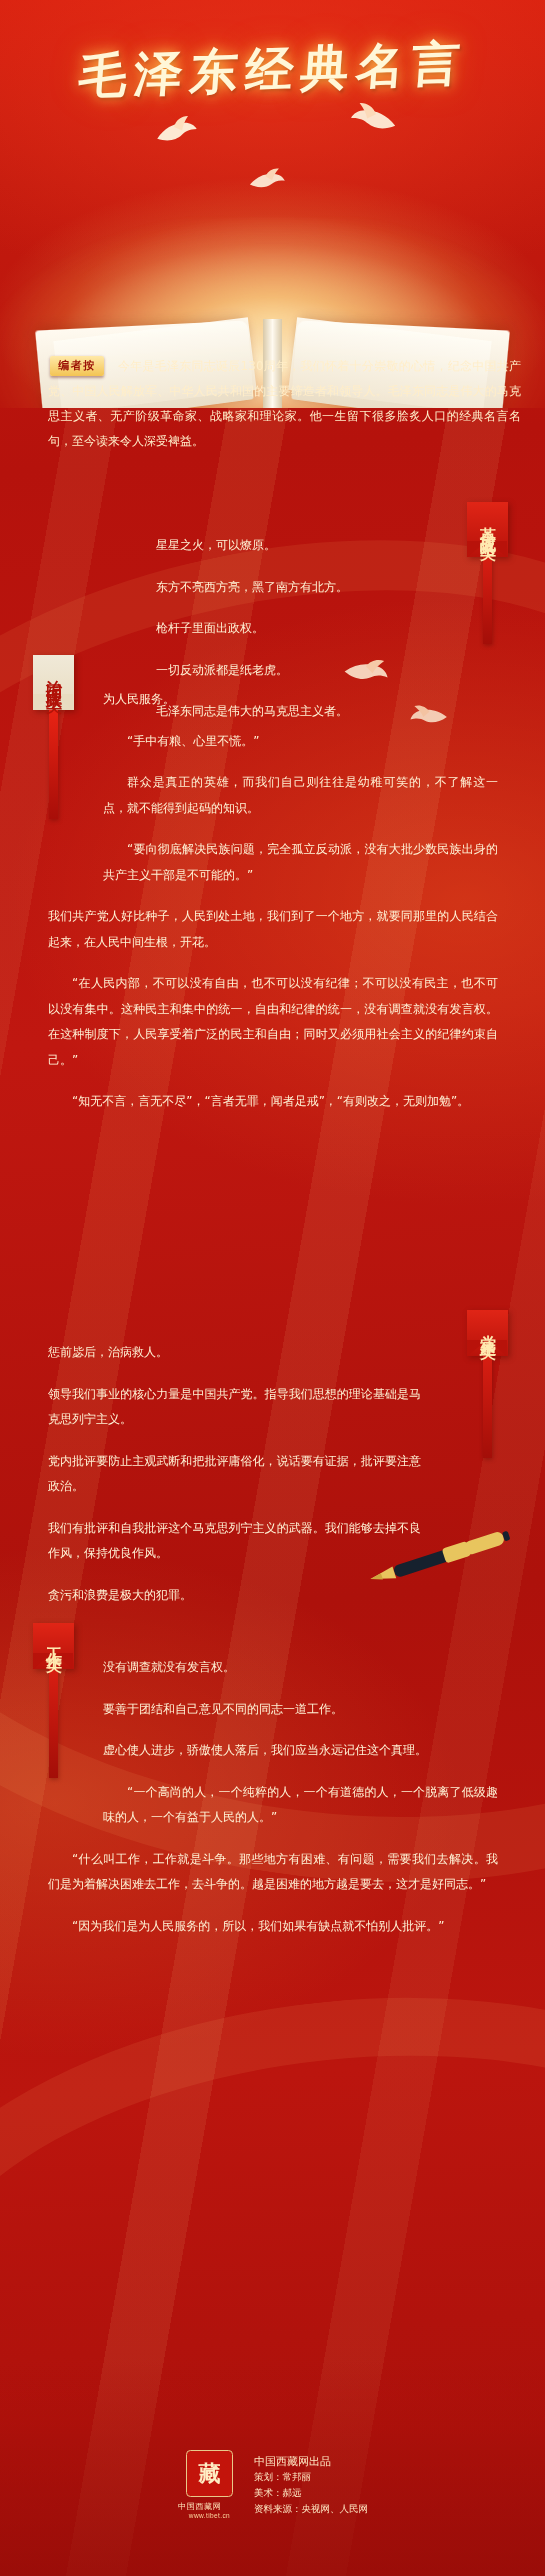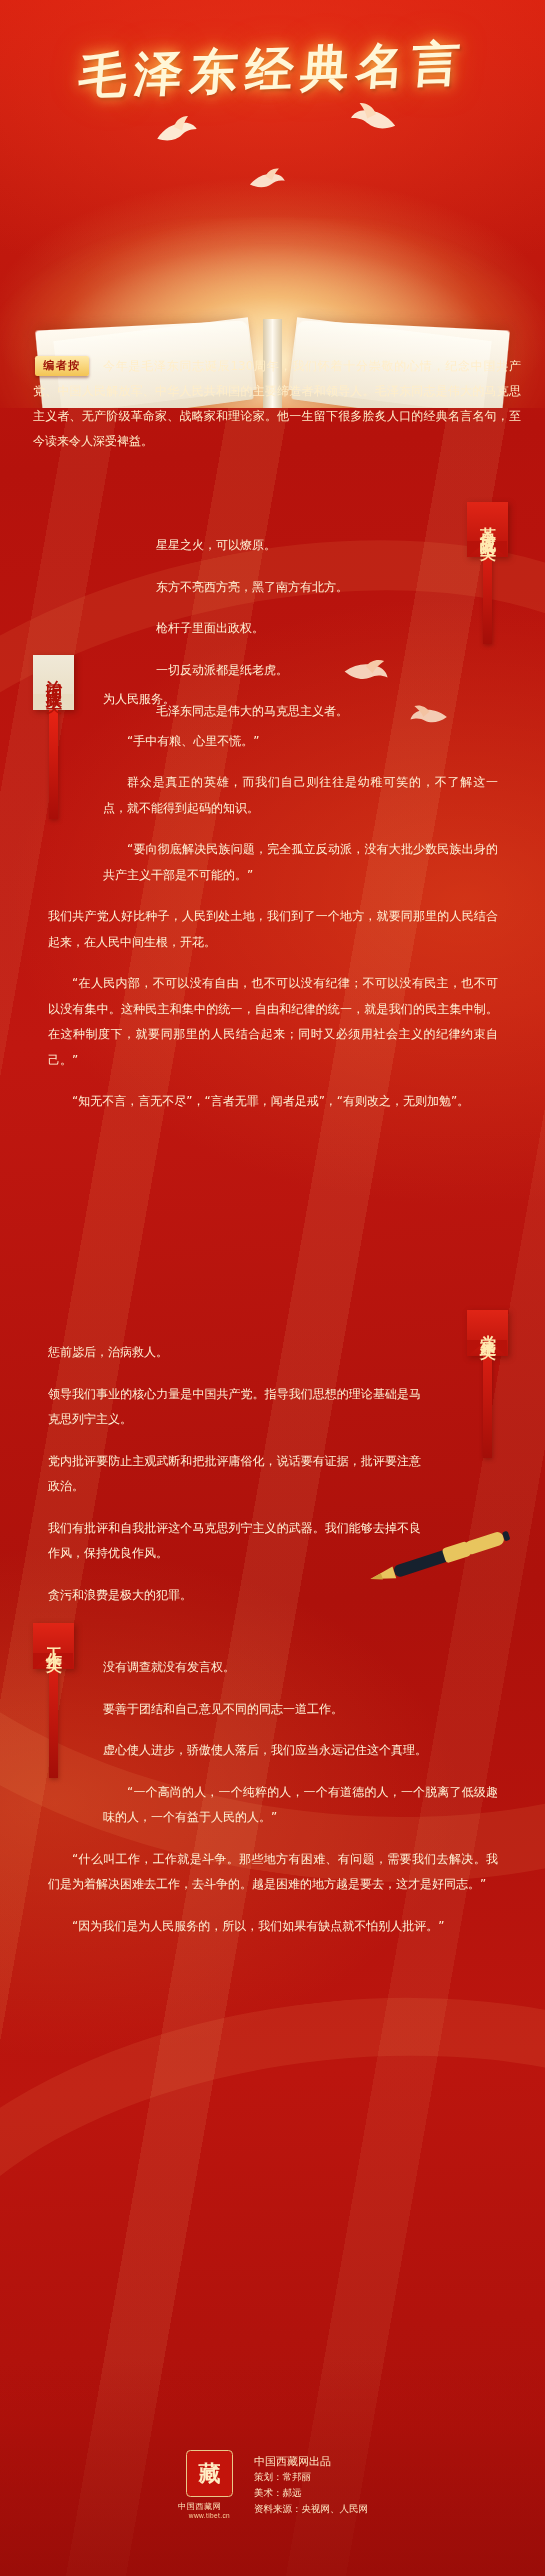--- a/index.html
+++ b/index.html
@@ -274,21 +274,21 @@
 
     <div class="book">
       <div class="page-l"></div>
       <div class="page-r"></div>
       <div class="page-l2"></div>
       <div class="page-r2"></div>
       <div class="spine"></div>
     </div>
   </div>
 
-  <div style="position:absolute;left:8px;right:0;top:354px;">
+  <div style="position:absolute;left:0;right:0;top:354px;padding-left:23px;">
     <div class="editor">
       <div class="editor-tag">编者按</div>
       <div class="editor-body">今年是毛泽东同志诞辰130周年，我们怀着十分崇敬的心情，纪念中国共产党、中国人民解放军、中华人民共和国的主要缔造者和领导人。毛泽东同志是伟大的马克思主义者、无产阶级革命家、战略家和理论家。他一生留下很多脍炙人口的经典名言名句，至今读来令人深受裨益。</div>
     </div>
   </div>
 
   <div class="banner red" style="right:38px;top:502px;">
     <div class="flag"><span class="label">革命战略类</span></div>
     <div class="ribbon-tail"></div>
   </div>
@@ -321,21 +321,21 @@
 
   <div style="position:absolute;left:0;right:0;top:671px;">
     <div class="block" style="margin:0 32px 0 87px;">
       <p>为人民服务。</p>
       <p class="indent">“手中有粮、心里不慌。”</p>
       <p class="indent">群众是真正的英雄，而我们自己则往往是幼稚可笑的，不了解这一点，就不能得到起码的知识。</p>
       <p class="indent">“要向彻底解决民族问题，完全孤立反动派，没有大批少数民族出身的共产主义干部是不可能的。”</p>
     </div>
     <div class="block" style="margin:0 32px 0 32px;">
       <p>我们共产党人好比种子，人民到处土地，我们到了一个地方，就要同那里的人民结合起来，在人民中间生根，开花。</p>
-      <p class="indent">“在人民内部，不可以没有自由，也不可以没有纪律；不可以没有民主，也不可以没有集中。这种民主和集中的统一，自由和纪律的统一，就是我们的民主集中制。在这种制度下，就要同那里的人民结合起来；同时又必须用社会主义的纪律约束自己。”</p>
+      <p class="indent">“在人民内部，不可以没有自由，也不可以没有纪律；不可以没有民主，也不可以没有集中。这种民主和集中的统一，自由和纪律的统一，没有调查就没有发言权。在这种制度下，人民享受着广泛的民主和自由；同时又必须用社会主义的纪律约束自己。”</p>
       <p class="indent">“知无不言，言无不尽”，“言者无罪，闻者足戒”，“有则改之，无则加勉”。</p>
     </div>
   </div>
 
   <div class="banner red" style="right:38px;top:1310px;">
     <div class="flag"><span class="label">党建类</span></div>
     <div class="ribbon-tail" style="height:102px;"></div>
   </div>
   <div style="position:absolute;left:0;right:0;top:1324px;">
     <div class="block" style="margin:0 109px 0 32px;">

